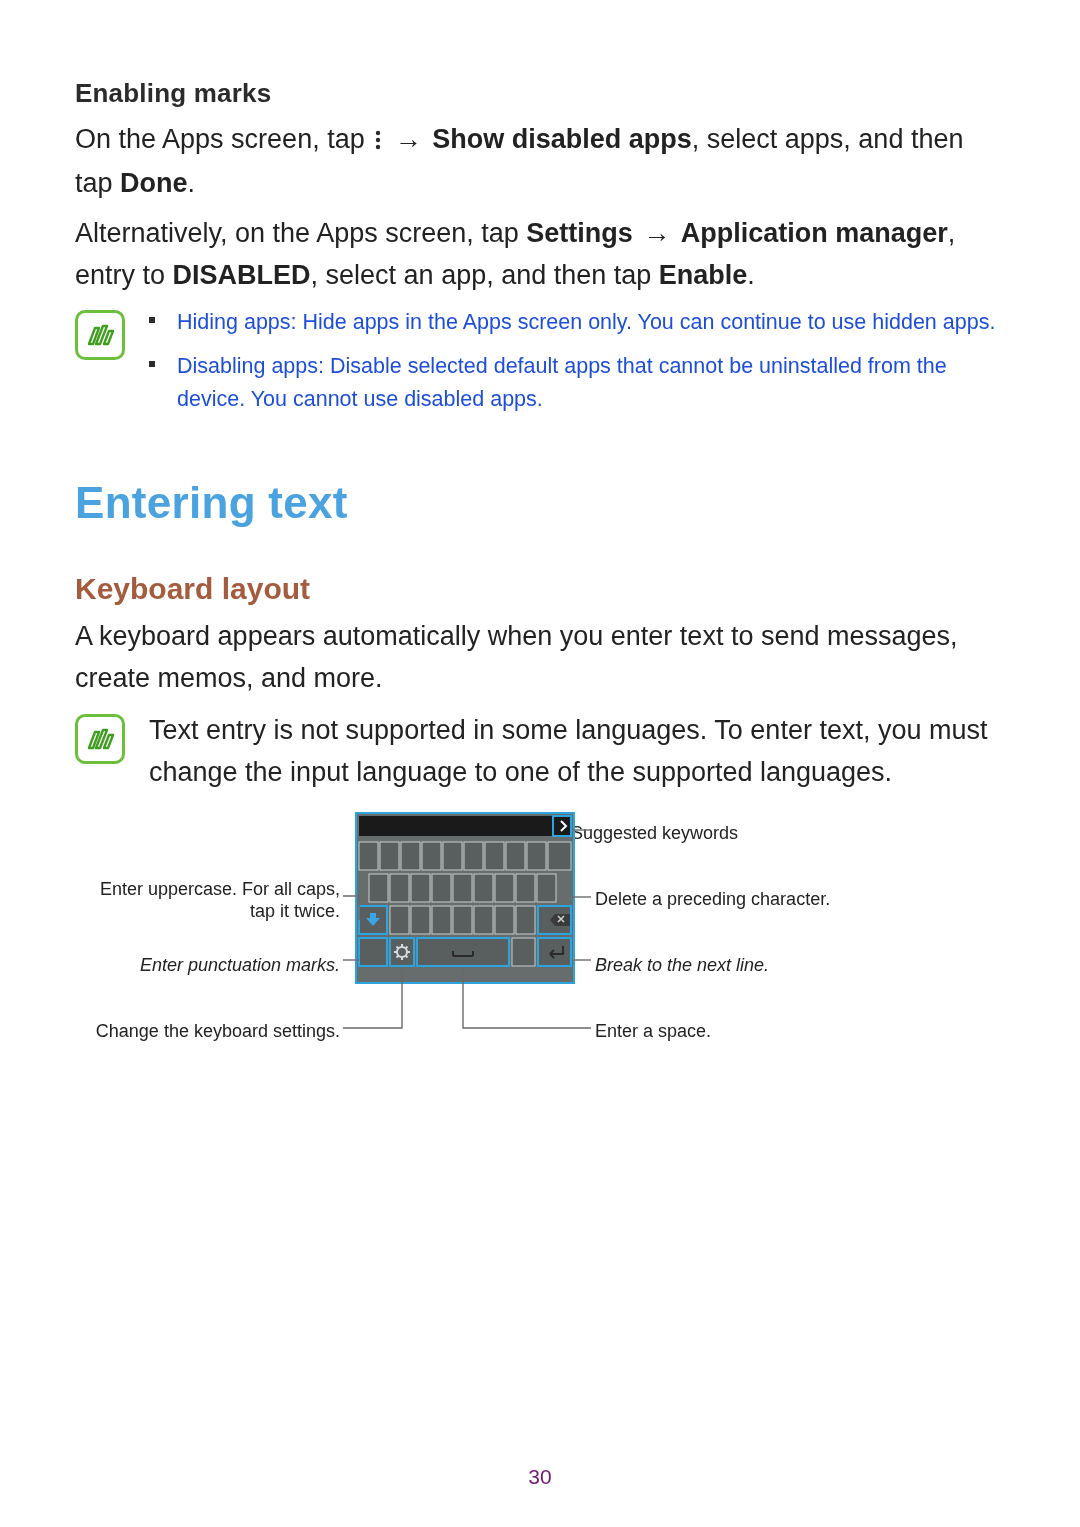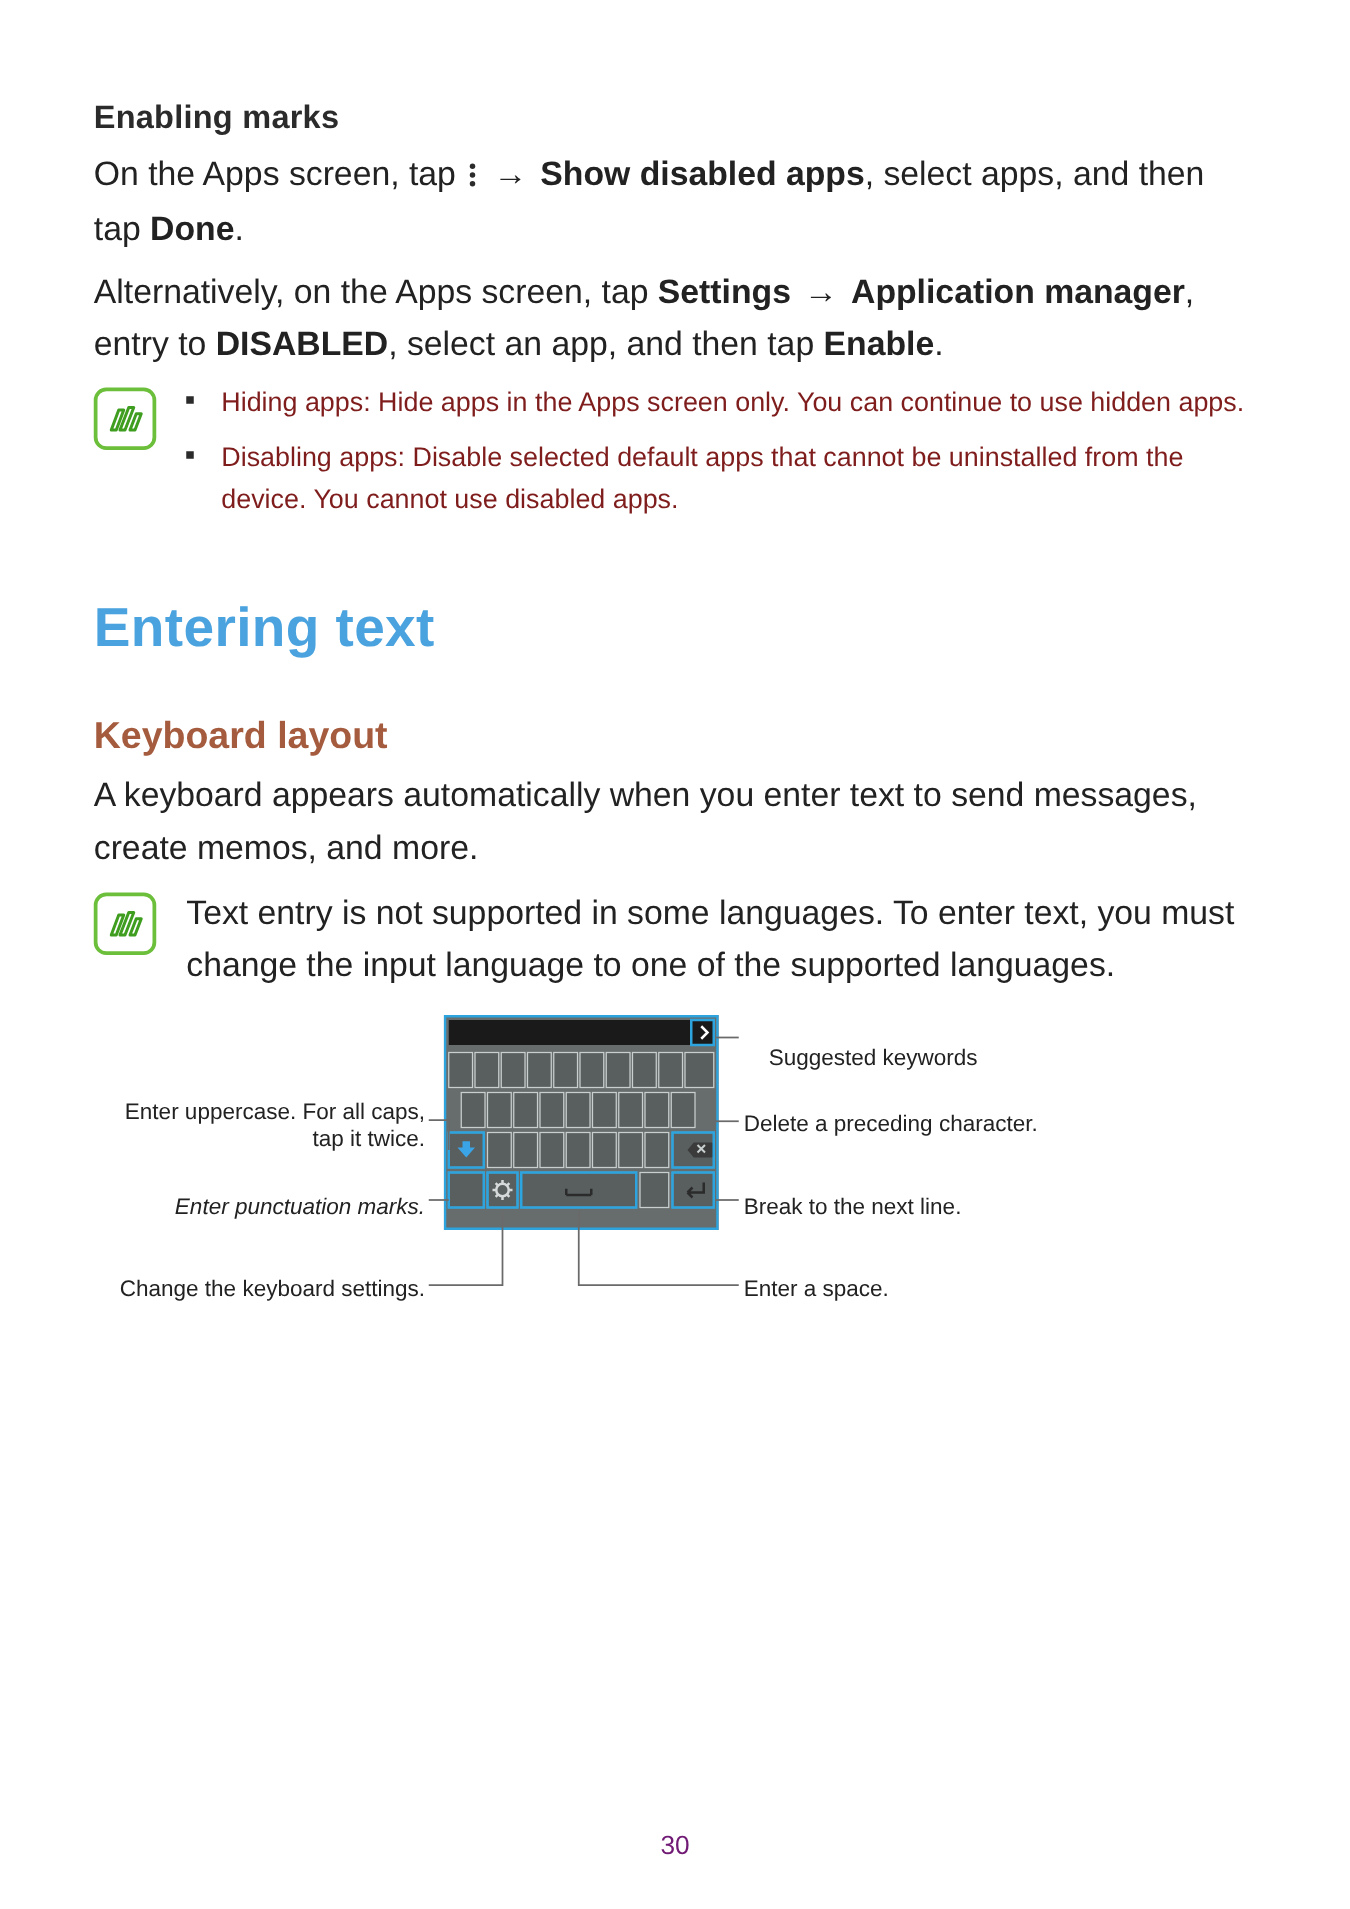--- a/index.html
+++ b/index.html
@@ -61,21 +61,21 @@
     flex:0 0 44px; height:44px;
     border:3px solid var(--note-green);
     border-radius:10px;
     display:flex; align-items:center; justify-content:center;
     margin-top:4px;
   }
   .note-icon svg{display:block;}
   ul.bullets{
     list-style:none;
     padding:0; margin:0;
-    font-size:21.5px; line-height:1.55; color:#7f1d1d;
+    font-size:21.5px; line-height:1.55; color:#1d4ed8;
   }
   ul.bullets li{
     position:relative;
     padding-left:28px;
     margin:0 0 10px 0;
   }
   ul.bullets li::before{
     content:"";
     position:absolute; left:0; top:11px;
     width:6px; height:6px; background:#2b2b2b;
@@ -175,23 +175,23 @@
     <div class="note-icon">
       <svg width="30" height="30" viewBox="0 0 30 30">
         <path d="M4 24 L10 8 L14 8 L8 24 Z M11 24 L18 6 L22 6 L15 24 Z M19 24 L24 11 L28 11 L23 24 Z" fill="none" stroke="#3f9e20" stroke-width="2.4" stroke-linejoin="round"></path>
       </svg>
     </div>
     <p class="body" style="margin:0;">Text entry is not supported in some languages. To enter text, you must change the input language to one of the supported languages.</p>
   </div>
 
   <div class="kb-diagram">
 
-    <span class="callout right" style="left:540px; top:10px;margin-top:13px;">Suggested keywords</span>
+    <span class="callout right" style="left:496px; top:10px;">Suggested keywords</span>
     <span class="callout right" style="left:520px; top:76px;">Delete a preceding character.</span>
-    <span class="callout right" style="left:520px; top:142px;">Break to the next line.</span>
+    <span class="callout right" style="left:520px; top:142px;font-style:italic;">Break to the next line.</span>
     <span class="callout right" style="left:520px; top:208px;">Enter a space.</span>
 
     <span class="callout left" style="width:265px; left:0; top:66px;">Enter uppercase. For all caps, tap it twice.</span>
     <span class="callout left" style="width:265px; left:0; top:142px;font-style:italic;">Enter punctuation marks.</span>
     <span class="callout left" style="width:265px; left:0; top:208px;">Change the keyboard settings.</span>
 
     <div class="kb-wrap">
       <svg class="kb" width="220" height="172" viewBox="0 0 220 172">
 
         <rect class="body" x="0" y="0" width="220" height="172"></rect>

